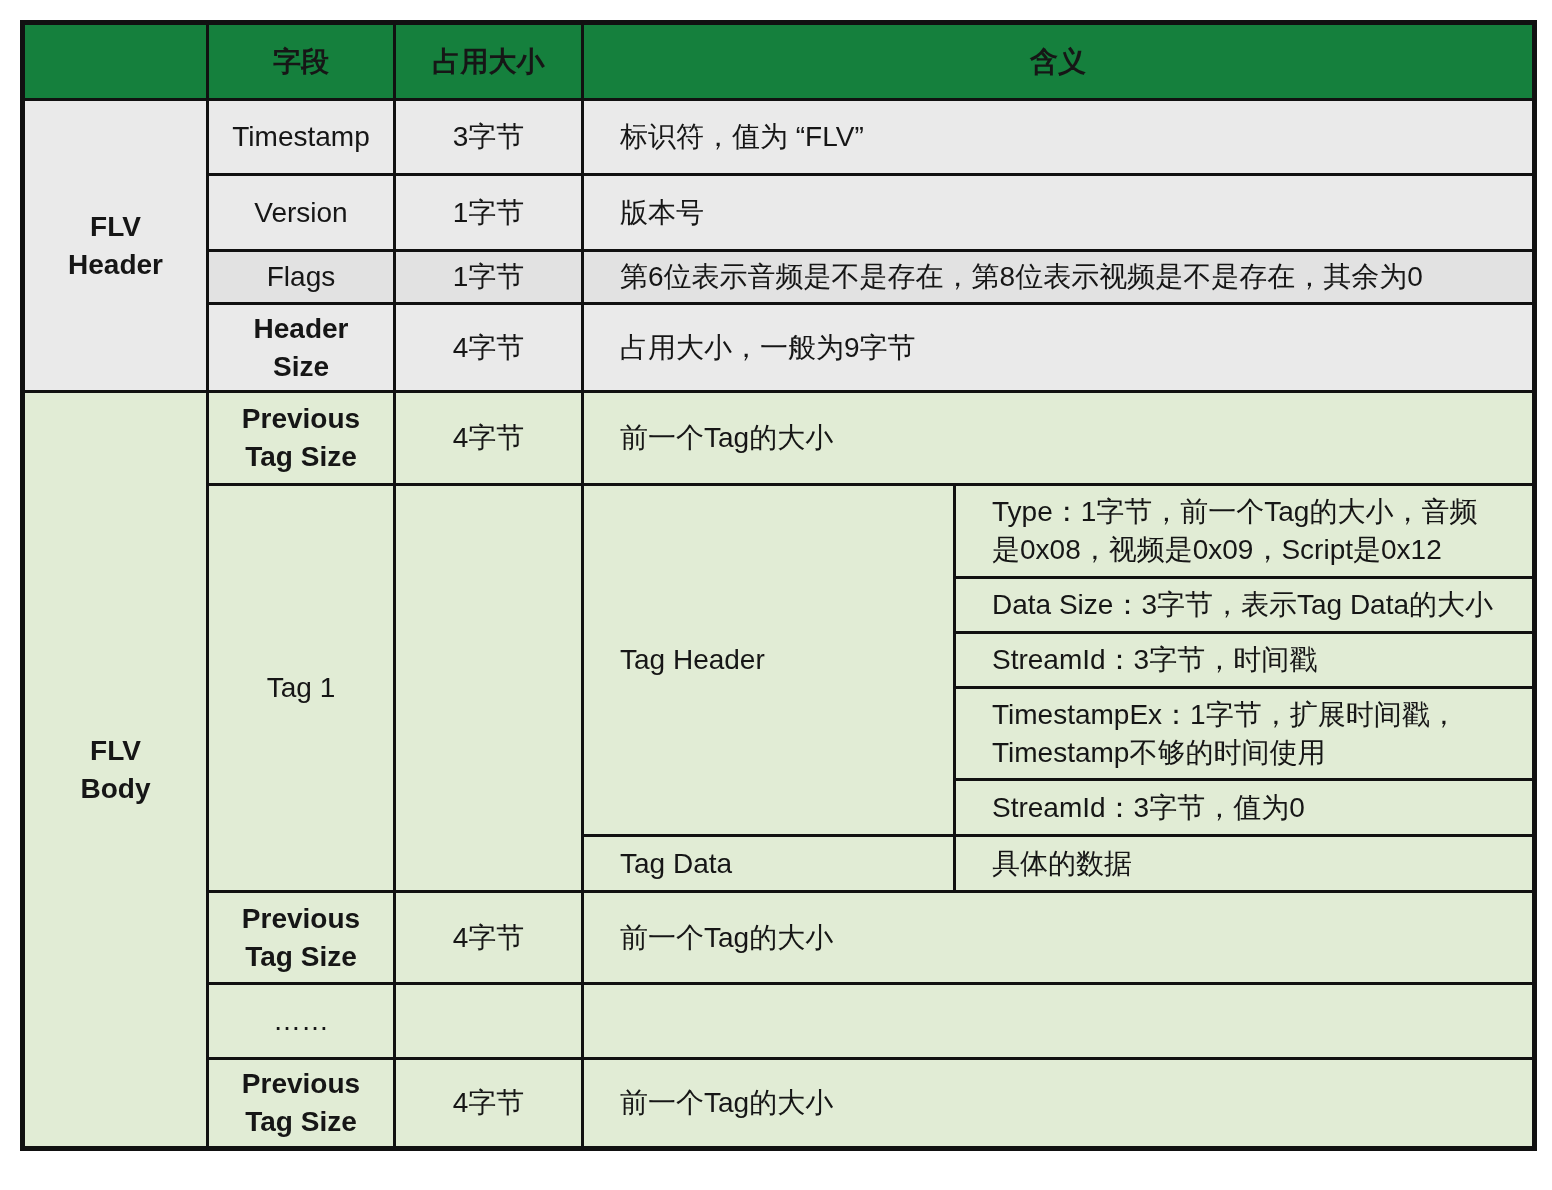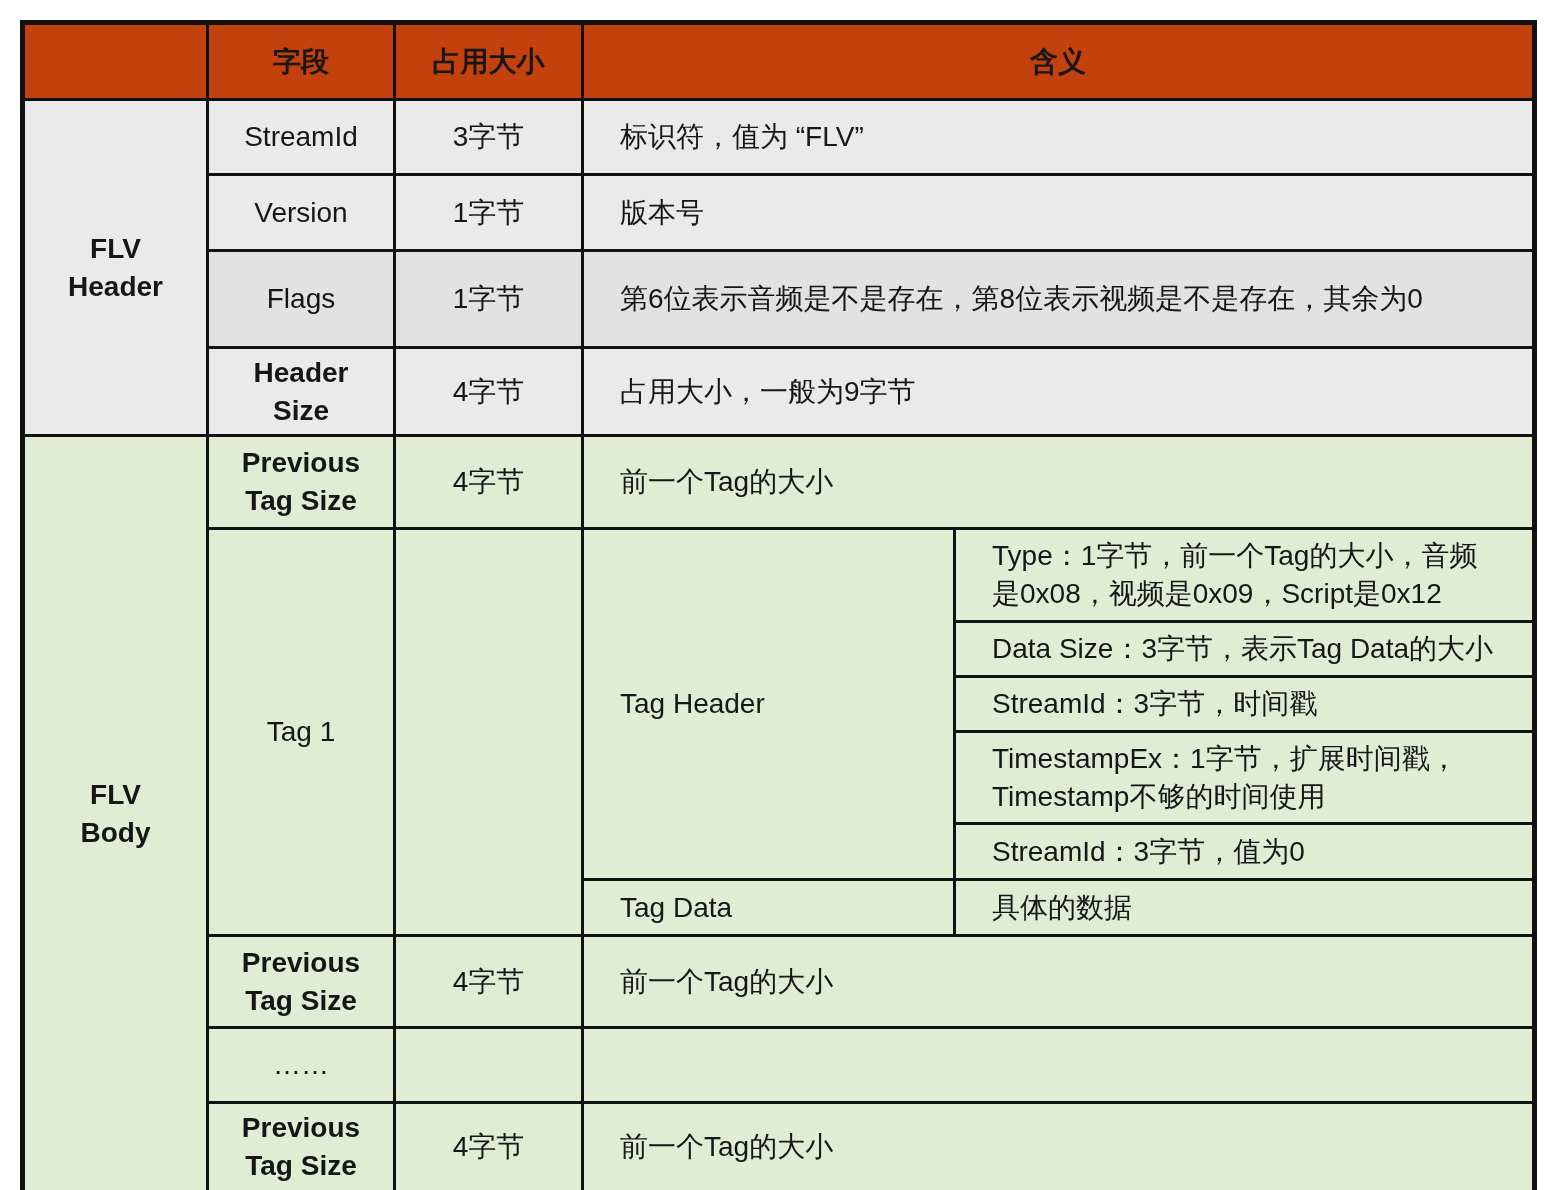--- a/index.html
+++ b/index.html
@@ -18,21 +18,21 @@
     width: 1512px;
     border: 5px solid #111;
   }
   table.flv td {
     border: 3px solid #111;
     font-size: 28px;
     line-height: 1.34;
     overflow: hidden;
   }
   
-  td.orange { background: #c2410c; }
+  td.orange { background: #15803d; }
   td.gray   { background: #EAEAEA; }
   td.gray2  { background: #E2E2E2; }
   td.green  { background: #E1ECD5; }
   
   td.center { text-align: center; vertical-align: middle; }
   td.left   { text-align: left; vertical-align: middle; padding: 6px 36px; }
   td.hdr    { font-weight: bold; font-size: 31px; text-align: center; vertical-align: middle; }
   .prewrap  { white-space: pre-line; font-weight: bold; }
 </style>
 </head>
@@ -51,30 +51,30 @@
       <tr style="height:77px">
     <td class="orange hdr"></td>
     <td class="orange hdr">字段</td>
     <td class="orange hdr">占用大小</td>
     <td class="orange hdr" colspan="2">含义</td>
   </tr>
 
   <tr style="height:75px">
     <td class="gray center prewrap" rowspan="4">FLV
 Header</td>
-    <td class="gray center">StreamId</td>
+    <td class="gray center">Timestamp</td>
     <td class="gray center">3字节</td>
     <td class="gray left" colspan="2">标识符，值为 “FLV”</td>
   </tr>
   <tr style="height:76px">
     <td class="gray center">Version</td>
     <td class="gray center">1字节</td>
     <td class="gray left" colspan="2">版本号</td>
   </tr>
-  <tr style="height:97px">
+  <tr style="height:53px">
     <td class="gray2 center">Flags</td>
     <td class="gray2 center">1字节</td>
     <td class="gray2 left" colspan="2">第6位表示音频是不是存在，第8位表示视频是不是存在，其余为0</td>
   </tr>
   <tr style="height:88px">
     <td class="gray center prewrap">Header
 Size</td>
     <td class="gray center">4字节</td>
     <td class="gray left" colspan="2">占用大小，一般为9字节</td>
   </tr>

